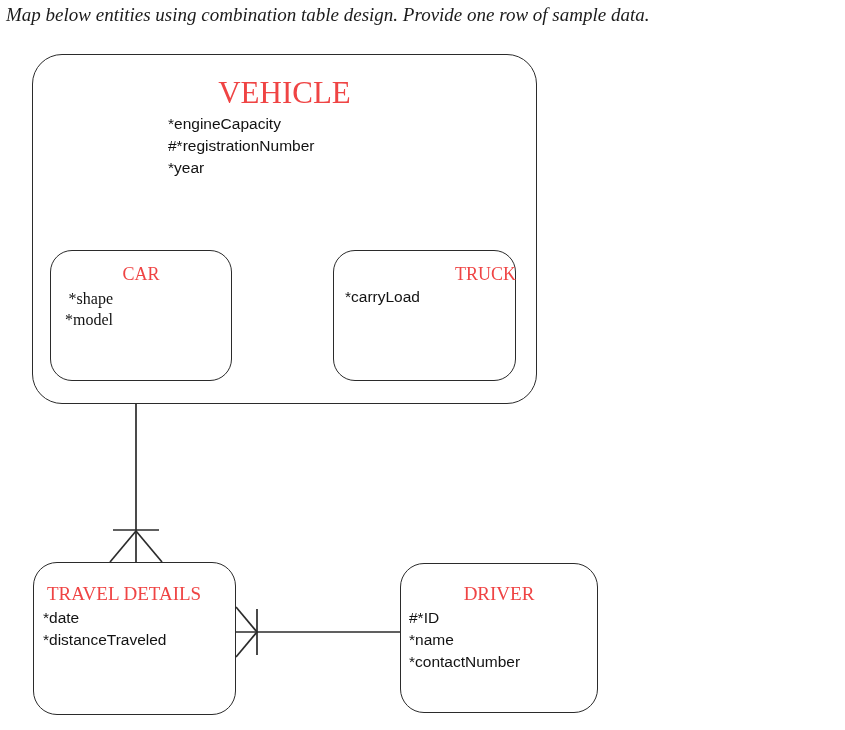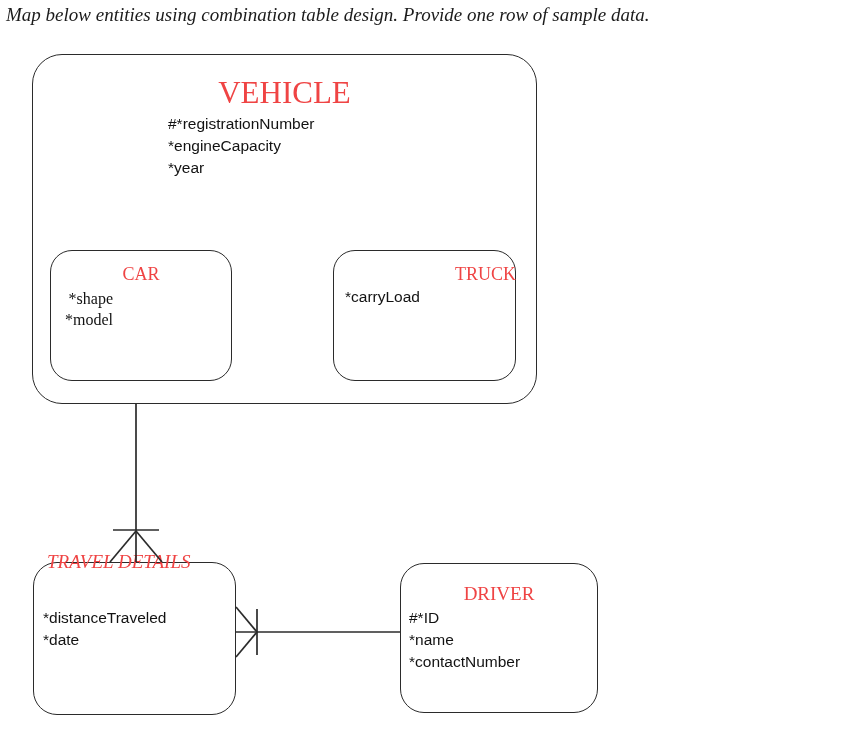--- a/index.html
+++ b/index.html
@@ -106,25 +106,24 @@
   }
   #truck-attrs {
     left: 345px; top: 286px;
     font-size: 15.5px;
     line-height: 21px;
   }
 
   
   #travel-box { left: 33px; top: 562px; width: 203px; height: 153px; border-radius: 24px; }
   #travel-title {
-    left: 47px; top: 550px;
+    left: 47px; top: 582px;
     text-align: left;
     font-size: 19px;
     line-height: 23px;
-    font-style: italic;
   }
   #travel-attrs {
     left: 43px; top: 607px;
     font-size: 15.5px;
     line-height: 22px;
   }
 
   
   #driver-box { left: 400px; top: 563px; width: 198px; height: 150px; border-radius: 24px; }
   #driver-title {
@@ -151,43 +150,43 @@
 </head>
 <body>
 
 <div id="prompt-text">Map below entities using combination table design. Provide one row of sample data.</div>
 
 <div id="er-diagram">
 
   <div class="entity-box" id="vehicle-box"></div>
   <div class="entity-title" id="vehicle-title">VEHICLE</div>
   <div class="attr-list" id="vehicle-attrs">
+    <span class="attr-line">*engineCapacity</span>
     <span class="attr-line">#*registrationNumber</span>
-    <span class="attr-line">*engineCapacity</span>
     <span class="attr-line">*year</span>
   </div>
 
   <div class="entity-box" id="car-box"></div>
   <div class="entity-title" id="car-title">CAR</div>
   <div class="attr-list serif-attrs" id="car-attrs">
     <span class="attr-line">*shape</span>
     <span class="attr-line">*model</span>
   </div>
 
   <div class="entity-box" id="truck-box"></div>
   <div class="entity-title" id="truck-title">TRUCK</div>
   <div class="attr-list" id="truck-attrs">
     <span class="attr-line">*carryLoad</span>
   </div>
 
   <div class="entity-box" id="travel-box"></div>
   <div class="entity-title" id="travel-title">TRAVEL DETAILS</div>
   <div class="attr-list" id="travel-attrs">
+    <span class="attr-line">*date</span>
     <span class="attr-line">*distanceTraveled</span>
-    <span class="attr-line">*date</span>
   </div>
 
   <div class="entity-box" id="driver-box"></div>
   <div class="entity-title" id="driver-title">DRIVER</div>
   <div class="attr-list" id="driver-attrs">
     <span class="attr-line">#*ID</span>
     <span class="attr-line">*name</span>
     <span class="attr-line">*contactNumber</span>
   </div>
 

